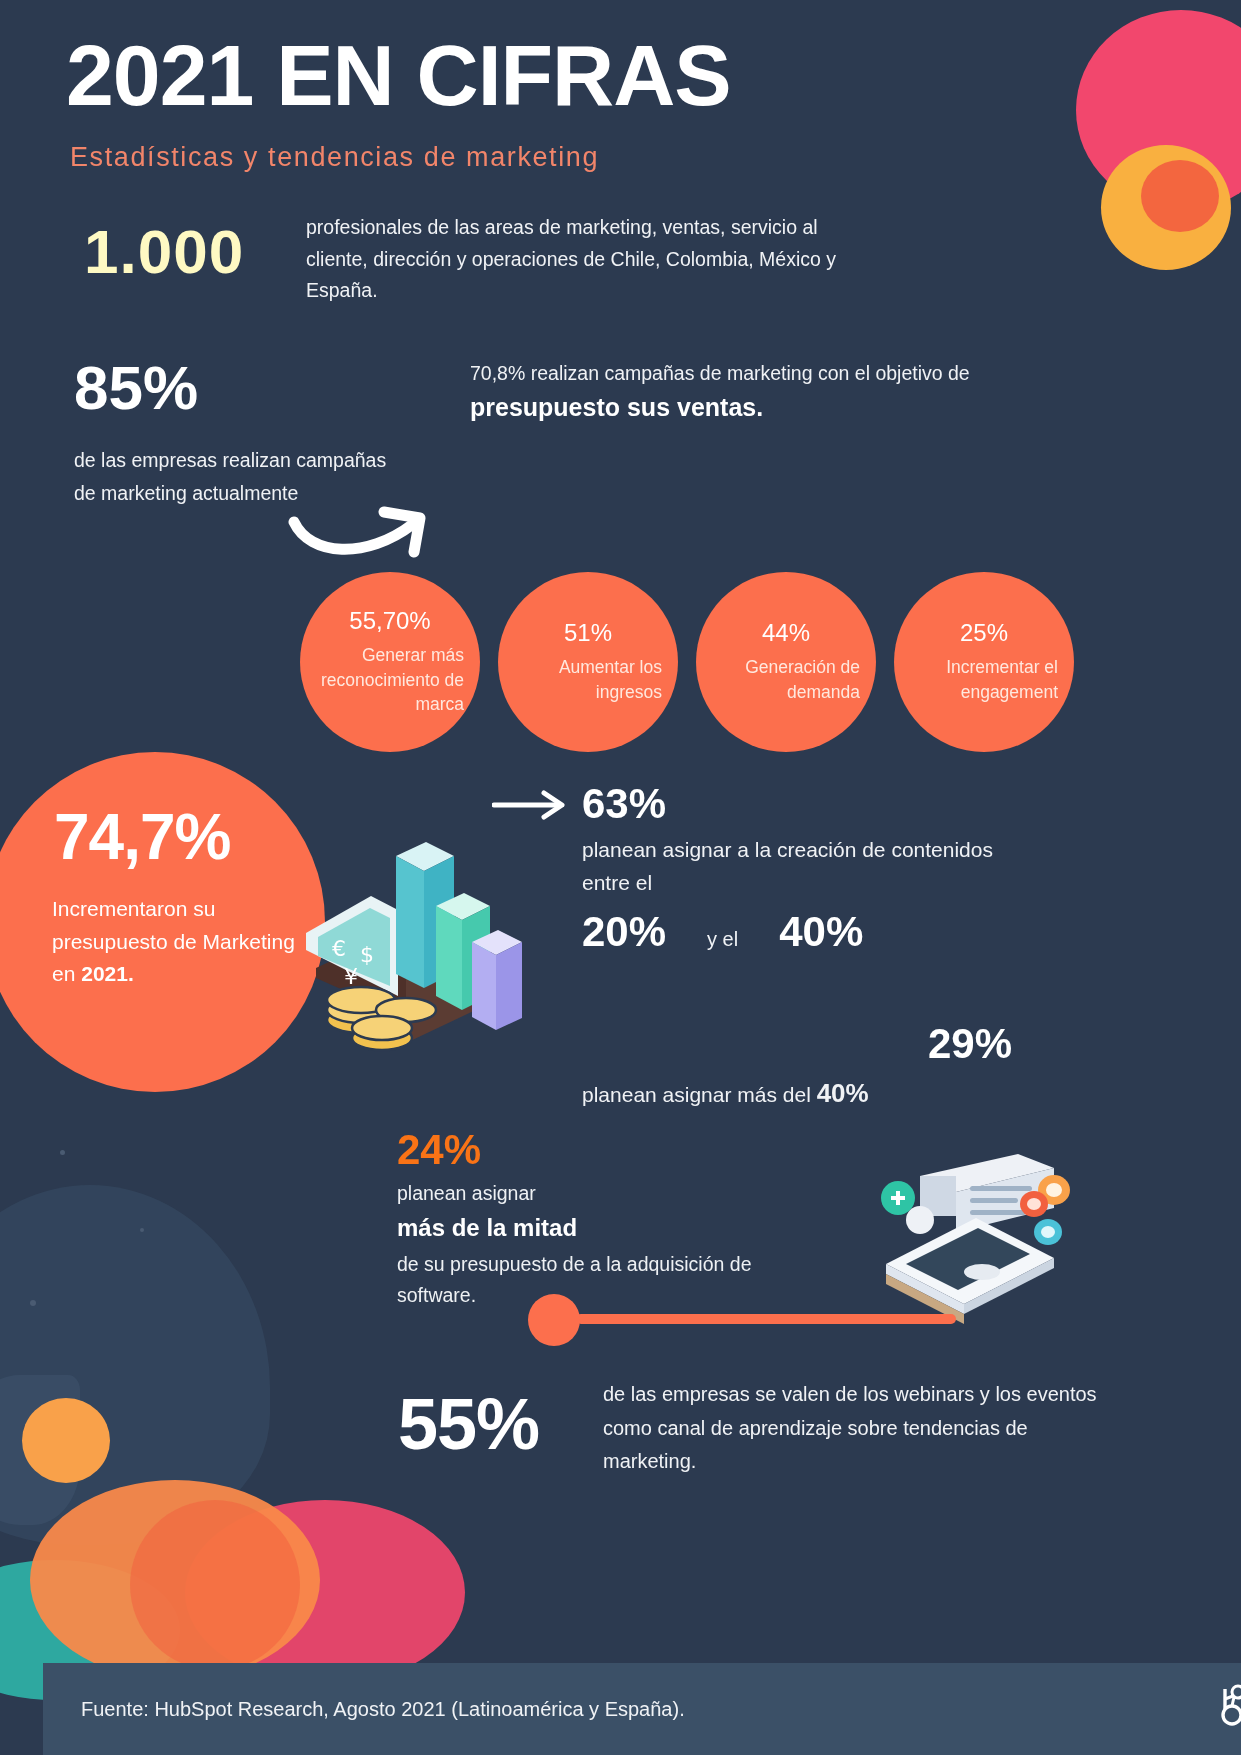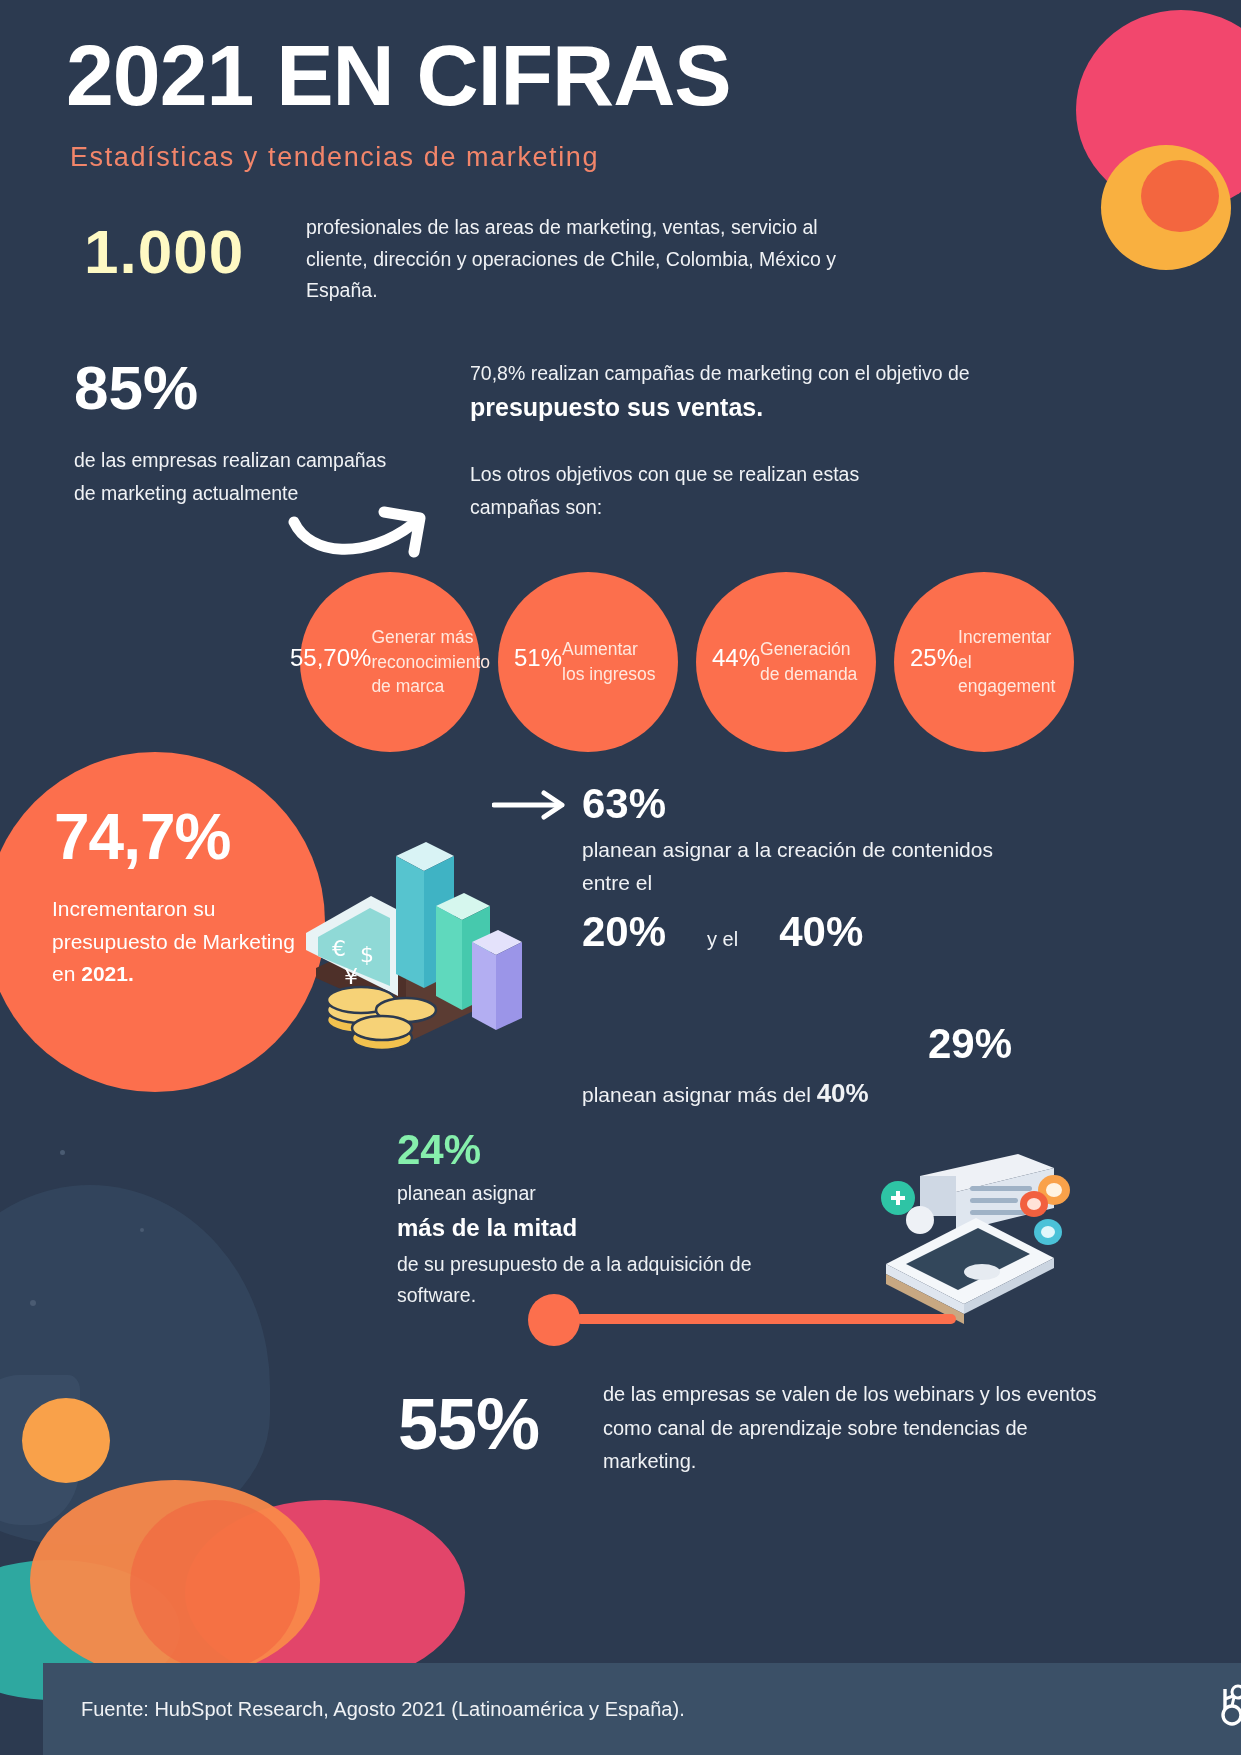--- a/index.html
+++ b/index.html
@@ -138,23 +138,23 @@
   .straight-arrow { position: absolute; left: 492px; top: 788px; }
 
   
   .circles {
     position: absolute; left: 300px; top: 572px;
     display: flex; gap: 18px;
   }
   .circ {
     width: 180px; height: 180px; border-radius: 50%;
     background: #fc6f4d;
-    display: flex; flex-direction: row;
+    display: flex; flex-direction: column;
     align-items: center; justify-content: center;
-    text-align: left; padding: 0 16px;
+    text-align: right; padding: 0 16px;
   }
   .circ .pct {
     font-size: 24px; color: #fff; font-weight: 500; margin-bottom: 8px;
   }
   .circ .lbl {
     font-size: 17.5px; color: #ffe8de; line-height: 1.42;
   }
 
   
   .circle747 {
@@ -186,21 +186,21 @@
   .row-inline .sm { font-size: 20px; color: #f0f2f5; margin: 0 12px; }
   .blk2040 .p { font-size: 21px; color: #f0f2f5; line-height: 1.55; margin-top: 12px; }
 
   .blk29 { position: absolute; left: 582px; top: 1022px; width: 430px; }
   .blk29 .h { font-size: 42px; font-weight: bold; color: #fff; line-height: 1.05; text-align: right; }
   .blk29 .p { font-size: 21px; color: #f0f2f5; line-height: 1.5; margin-top: 8px; }
   .blk29 .p b { font-size: 26px; font-weight: bold; }
 
   
   .blk24 { position: absolute; left: 397px; top: 1128px; width: 430px; }
-  .blk24 .h { font-size: 42px; font-weight: bold; color: #86efac; line-height: 1.05; }
+  .blk24 .h { font-size: 42px; font-weight: bold; color: #f97316; line-height: 1.05; }
   .blk24 .p { font-size: 19.5px; color: #eef1f4; line-height: 1.62; margin-top: 6px; }
   .blk24 .b { font-size: 24px; font-weight: bold; color: #fff; line-height: 1.3; margin: 2px 0; }
 
   
   .laptop { position: absolute; left: 858px; top: 1146px; }
 
   
   .connector-line {
     position: absolute; left: 576px; top: 1314px;
     width: 380px; height: 10px; background: #fc6f4d; border-radius: 5px;
@@ -259,21 +259,20 @@
 
   <div class="bignum-1000">1.000</div>
   <div class="text-1000">profesionales de las areas de marketing, ventas, servicio al cliente, dirección y operaciones de Chile, Colombia, México y España.</div>
 
   <div class="bignum-85">85%</div>
   <div class="text-85">de las empresas realizan campañas de marketing actualmente</div>
 
   <div class="text-708">
     <span>70,8% realizan campañas de marketing con el objetivo de </span><span class="strong">presupuesto sus ventas.</span>
   </div>
-  <div class="text-otros">Los otros objetivos con que se realizan estas campañas son:</div>
 
   <svg class="curve-arrow" width="170" height="70" viewBox="0 0 170 70">
     <path d="M6 24 C 22 58, 78 62, 125 26" stroke="#ffffff" stroke-width="11" fill="none" stroke-linecap="round"></path>
     <path d="M96 14 L132 20 L126 54" stroke="#ffffff" stroke-width="11" fill="none" stroke-linecap="round" stroke-linejoin="round"></path>
   </svg>
 
   <div class="circles">
     <div class="circ">
       <div class="pct">55,70%</div>
       <div class="lbl">Generar más reconocimiento de marca</div>

